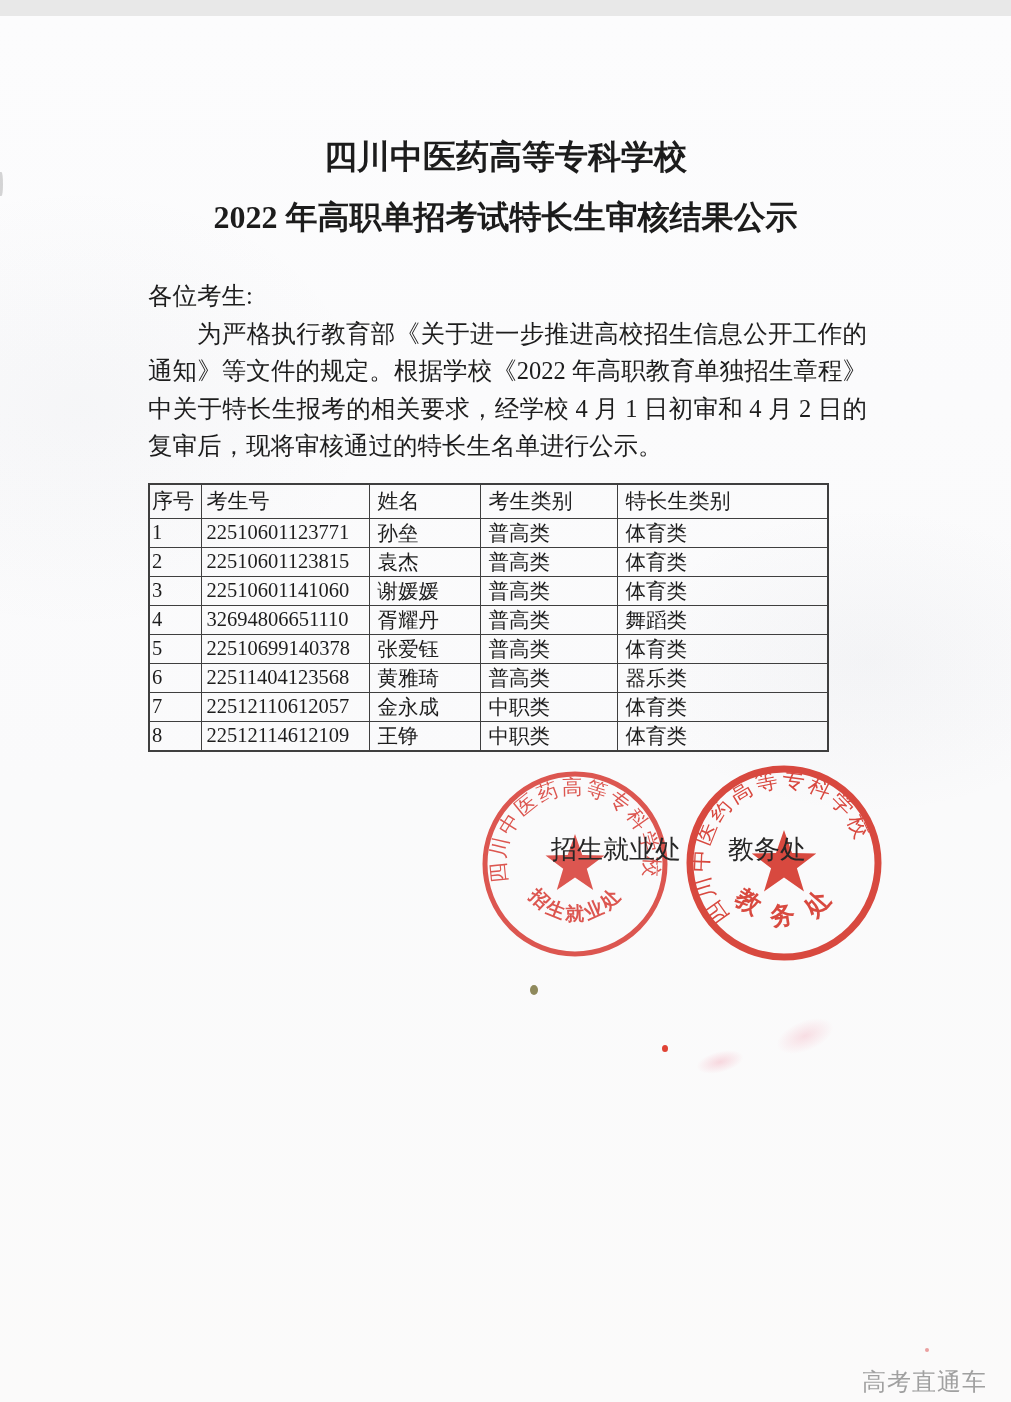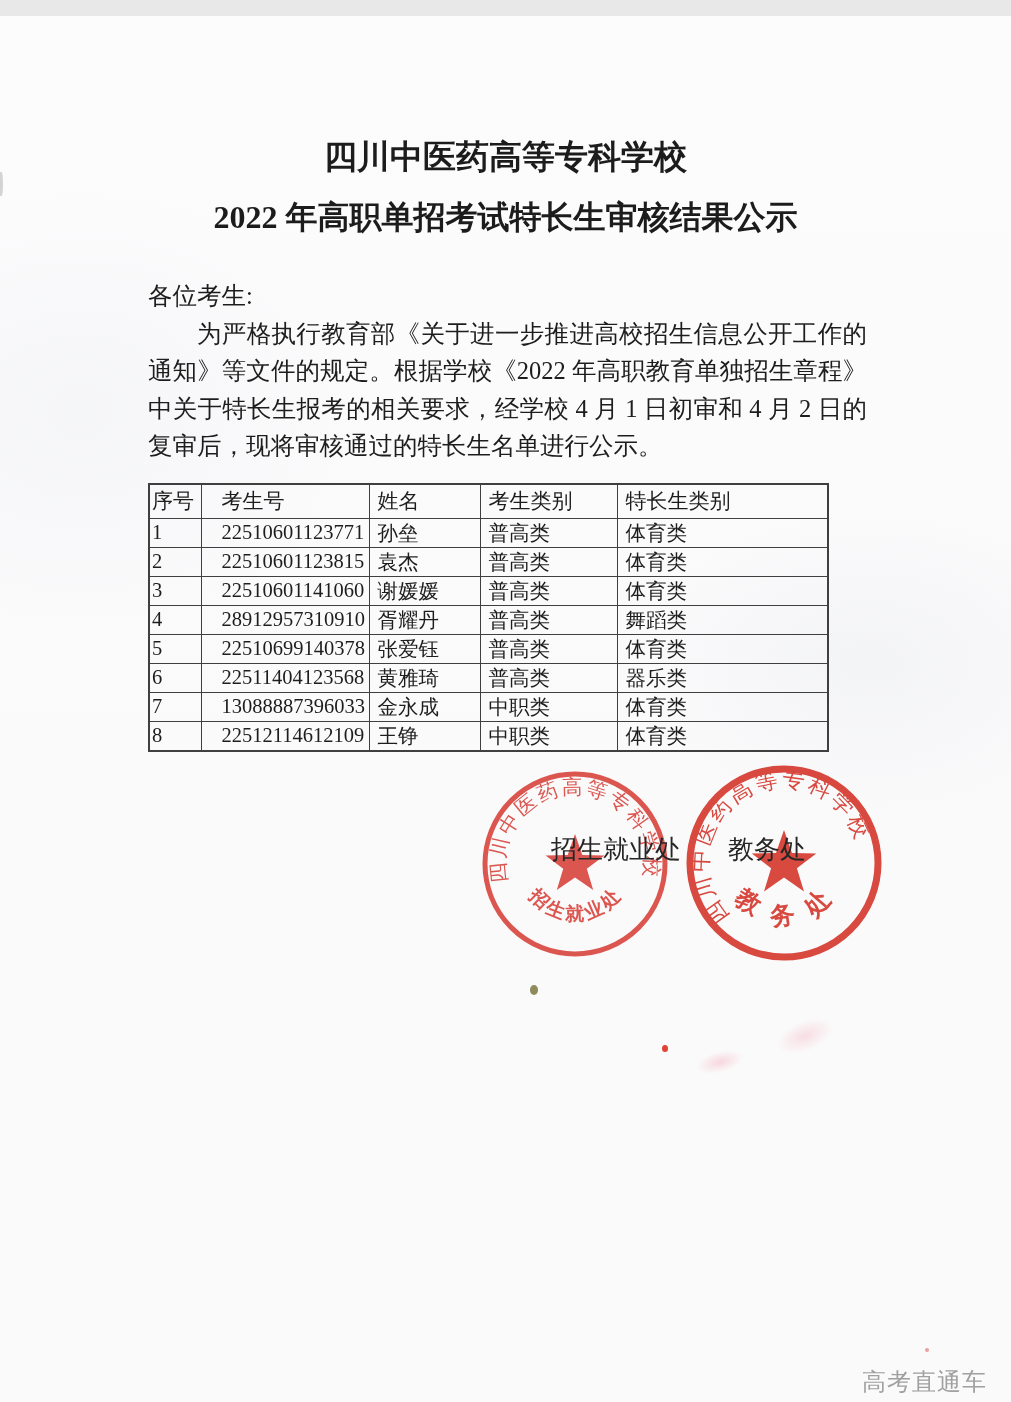--- a/index.html
+++ b/index.html
@@ -39,21 +39,21 @@
   }
   table.results th, table.results td {
     border:1.5px solid #3f3f3f;
     font-weight:normal; text-align:left;
     padding:0 8px; vertical-align:middle;
     white-space:nowrap; overflow:hidden;
   }
   table.results thead th { height:34px; font-size:21px; }
   table.results tbody td { height:27.8px; }
   table.results .c0 { padding-left:2px; }
-  table.results td.c1, table.results th.c1 { padding-left:20px; }
+  table.results td.c1, table.results th.c1 { padding-left:5px; }
   .seal { position:absolute; opacity:0.9; z-index:2; }
   .seal-left { left:475px; top:748px; }
   .seal-right { left:679px; top:742px; }
   .footer-depts {
     position:absolute; left:551px; top:816px; z-index:3;
     font-size:26px; color:#262626; white-space:nowrap;
   }
   .footer-depts .gap { display:inline-block; width:47px; }
   .footer-date {
     position:absolute; left:593px; top:872px; z-index:3;
@@ -126,42 +126,42 @@
         </tr>
         <tr>
           <td class="c0">3</td>
           <td class="c1">22510601141060</td>
           <td class="c2">谢媛媛</td>
           <td class="c3">普高类</td>
           <td class="c4">体育类</td>
         </tr>
         <tr>
           <td class="c0">4</td>
-          <td class="c1">28912957310910</td>
+          <td class="c1">32694806651110</td>
           <td class="c2">胥耀丹</td>
           <td class="c3">普高类</td>
           <td class="c4">舞蹈类</td>
         </tr>
         <tr>
           <td class="c0">5</td>
           <td class="c1">22510699140378</td>
           <td class="c2">张爱钰</td>
           <td class="c3">普高类</td>
           <td class="c4">体育类</td>
         </tr>
         <tr>
           <td class="c0">6</td>
           <td class="c1">22511404123568</td>
           <td class="c2">黄雅琦</td>
           <td class="c3">普高类</td>
           <td class="c4">器乐类</td>
         </tr>
         <tr>
           <td class="c0">7</td>
-          <td class="c1">13088887396033</td>
+          <td class="c1">22512110612057</td>
           <td class="c2">金永成</td>
           <td class="c3">中职类</td>
           <td class="c4">体育类</td>
         </tr>
         <tr>
           <td class="c0">8</td>
           <td class="c1">22512114612109</td>
           <td class="c2">王铮</td>
           <td class="c3">中职类</td>
           <td class="c4">体育类</td>

